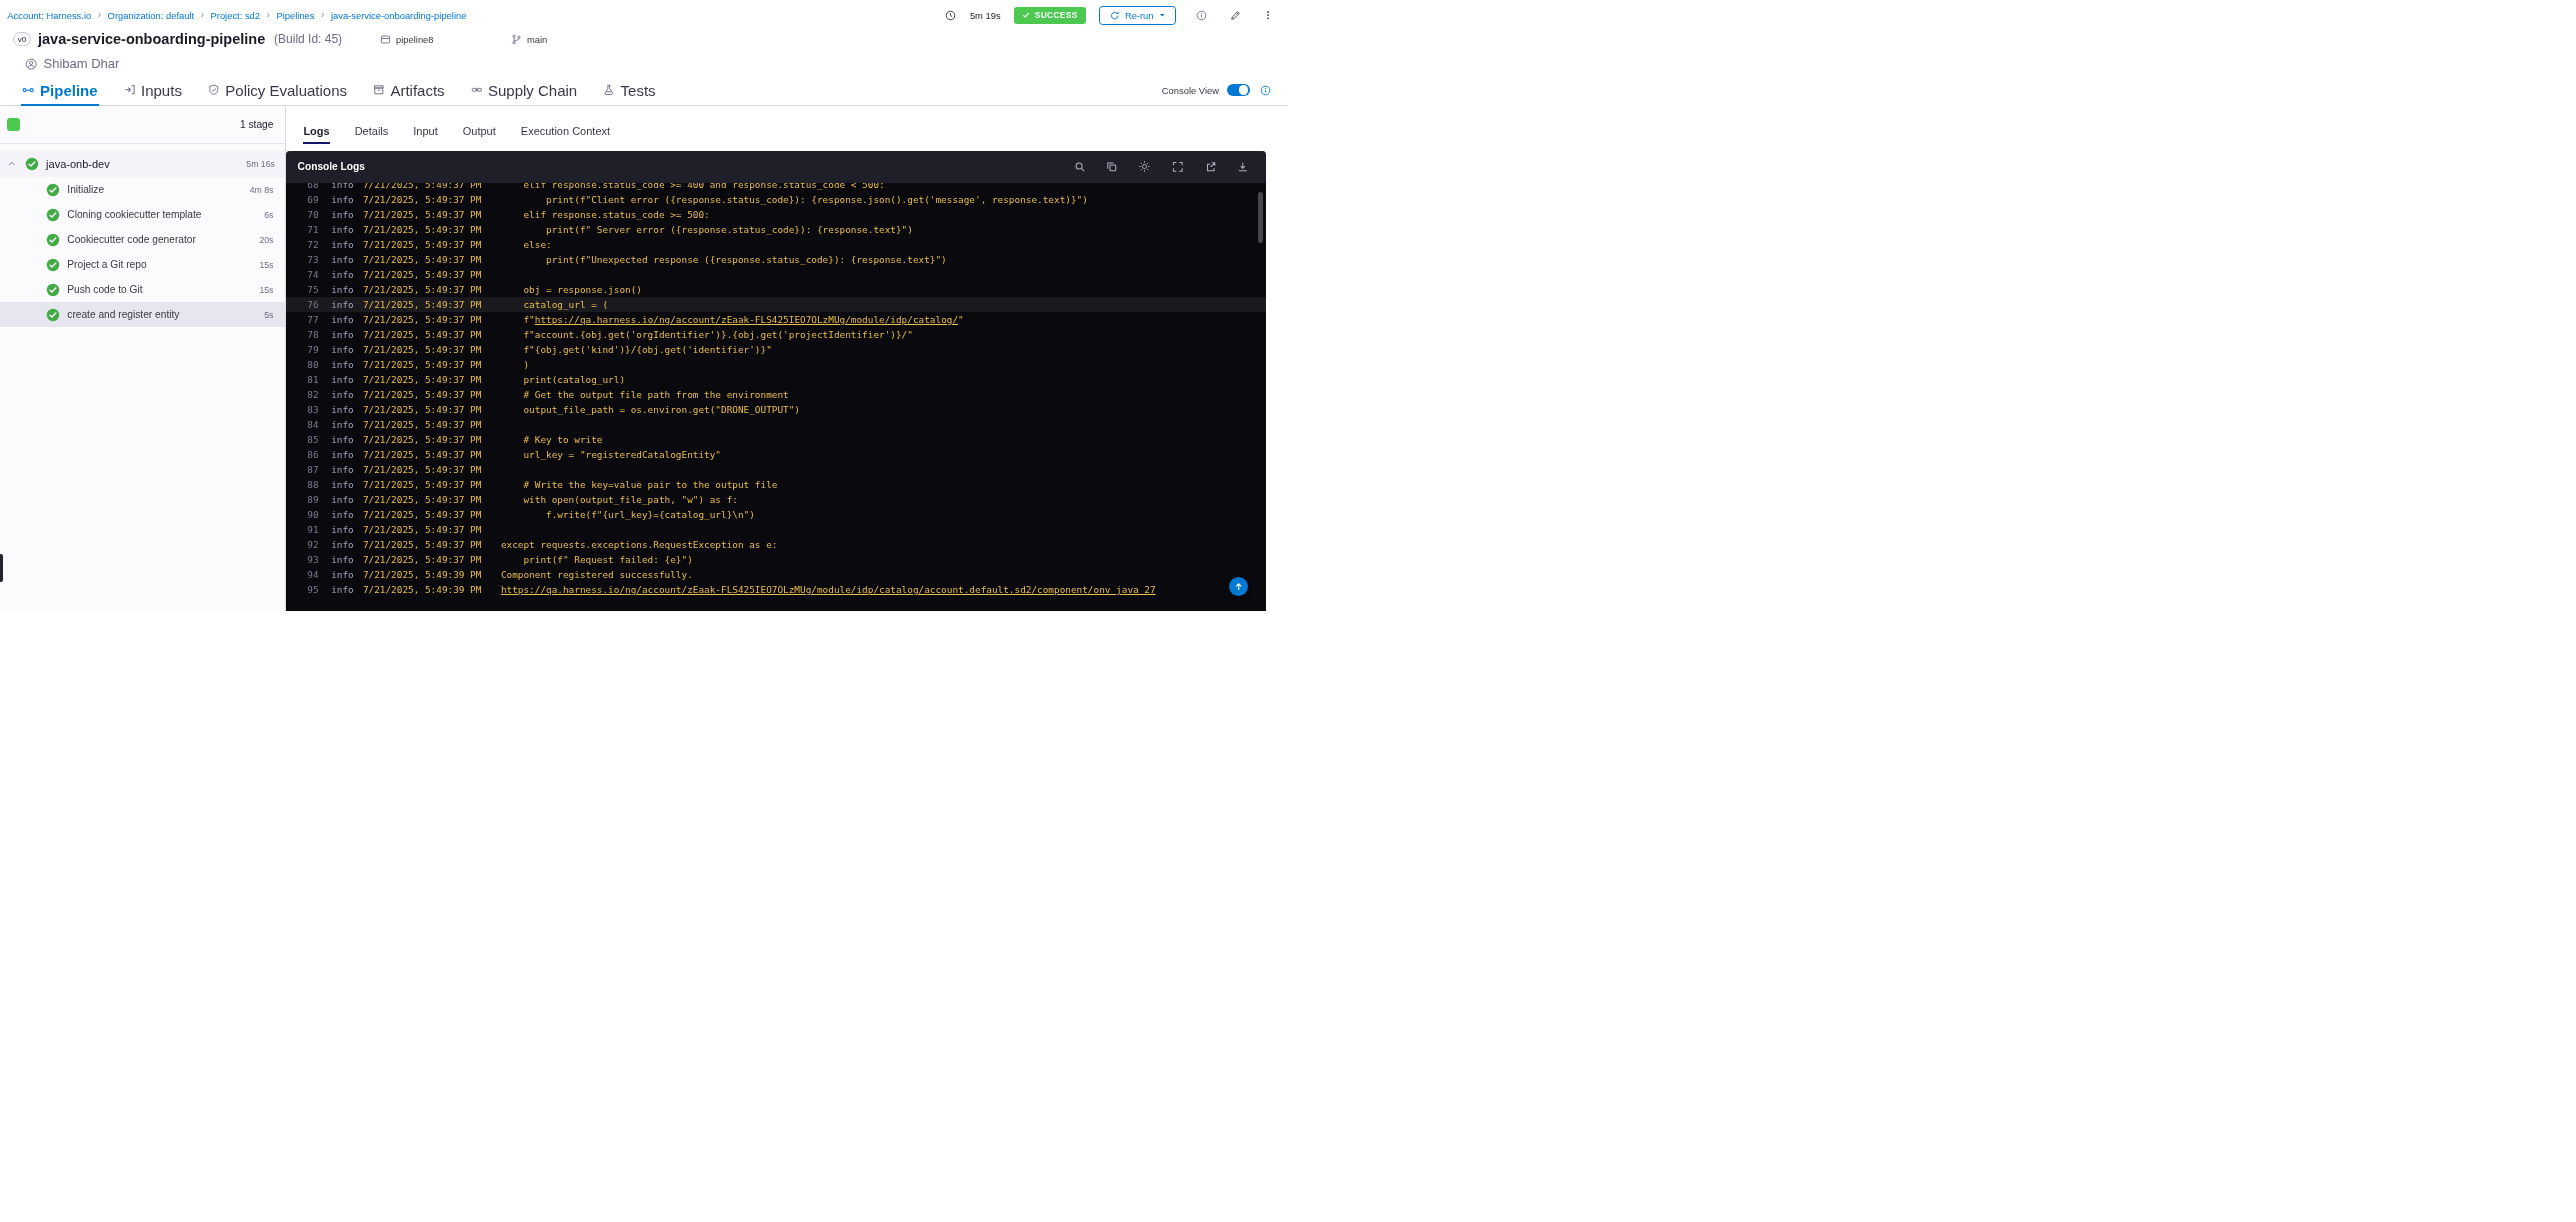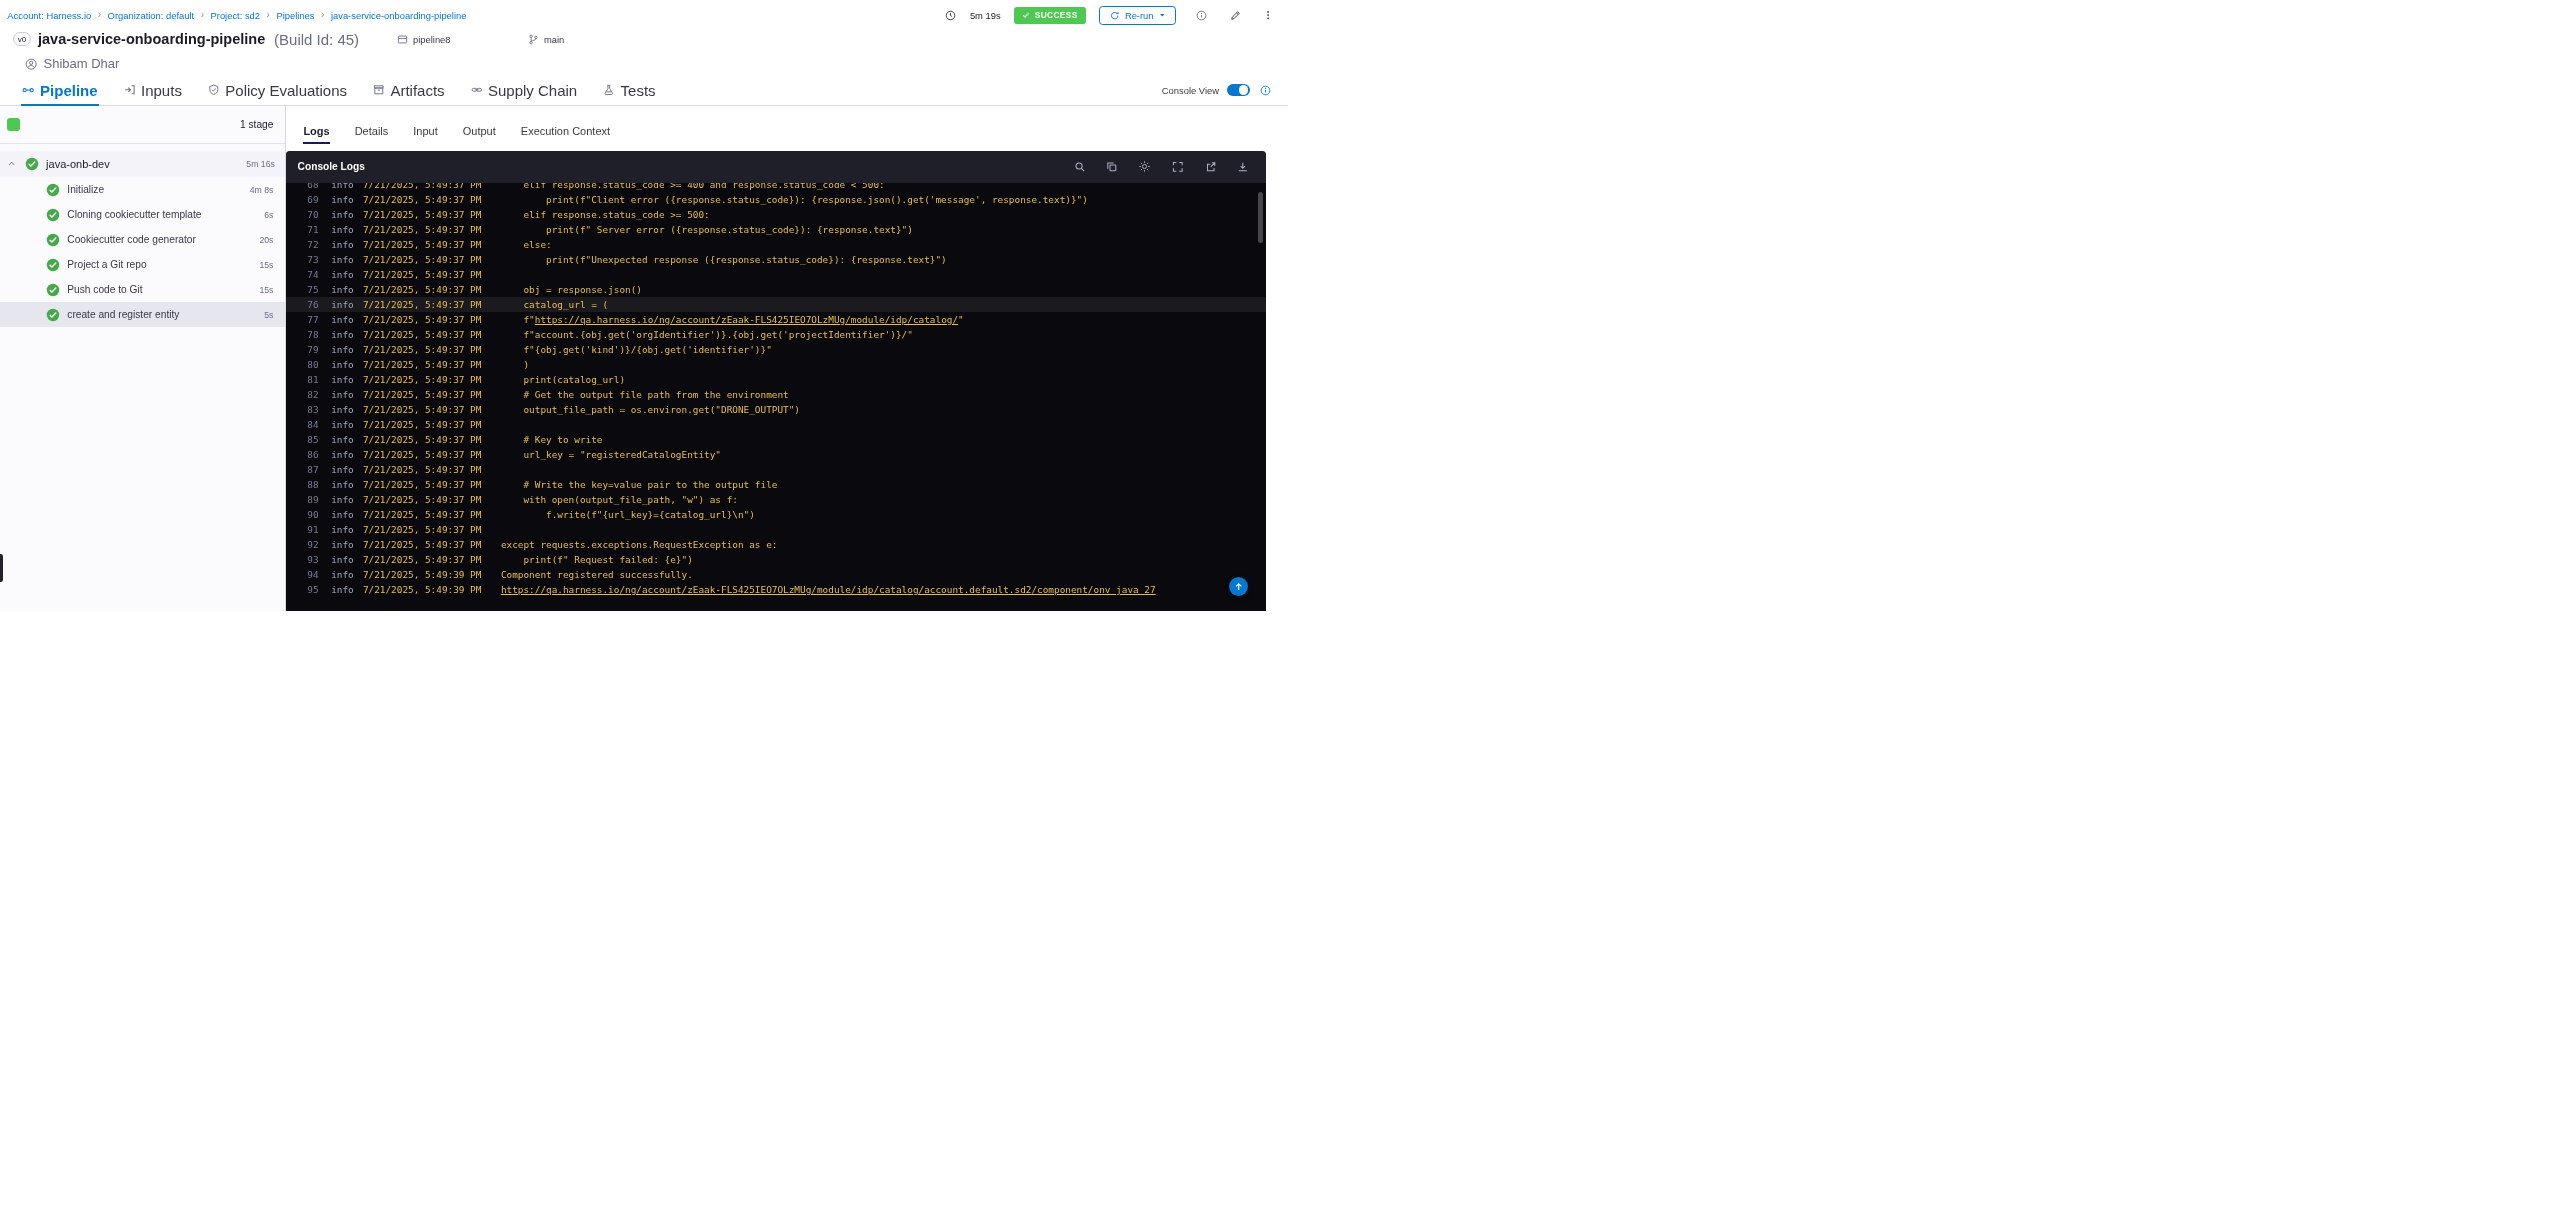--- a/index.html
+++ b/index.html
@@ -15,21 +15,21 @@
   .header-actions{display:flex;align-items:center;gap:13px}
   .duration{display:flex;align-items:flex-start;gap:14px;font-size:9.4px;color:#1c1c28}
   .badge-success{display:flex;align-items:center;gap:4.4px;background:#4dc952;color:#fff;font-size:8.3px;font-weight:700;letter-spacing:0.4px;padding:3.6px 8.7px;border-radius:2.9px}
   .rerun{display:flex;align-items:center;gap:5.8px;border:0.7px solid #0278d5;color:#0278d5;font-size:9.4px;font-weight:500;padding:2.9px 9.4px;border-radius:3.6px;background:#fff;cursor:pointer}
   .hdr-icons{display:flex;align-items:center;gap:17.4px;margin-left:4.4px}
   .icon-btn{display:flex;align-items:center;justify-content:center;width:16px;height:16px;cursor:pointer}
 
   .title-row{display:flex;align-items:center;gap:7.3px;padding-left:5.8px;height:26px}
   .version-chip{border:0.7px solid #c9cad6;border-radius:7px;font-size:8px;color:#1c1c28;padding:1.5px 3.6px;background:#fafbfc}
   .page-title{font-size:14.5px;font-weight:700;color:#1c1c28}
-  .build-id{font-size:15px;color:#6b6d85;margin-left:1.5px}
+  .build-id{font-size:12px;color:#6b6d85;margin-left:1.5px}
   .meta-item{display:flex;align-items:center;gap:5.1px;font-size:9.4px;color:#383946}
   .repo-tag{margin-left:30.5px}
   .branch{margin-left:70px}
   .user-row{display:flex;align-items:center;gap:6.5px;padding-left:17.4px;height:23px;font-size:13px;color:#6b6d85}
 
   
   .tabbar{display:flex;align-items:center;justify-content:space-between;border-bottom:0.7px solid #d9dae1;padding:0 14.5px 0 22px;height:30.5px;background:#fff}
   .tabs{display:flex;gap:26px;height:100%}
   .tab{display:flex;align-items:center;gap:5.8px;font-size:15px;color:#383946;position:relative;cursor:pointer;height:100%}
   .tab .tab-icon{display:flex;color:#6b6d85}

